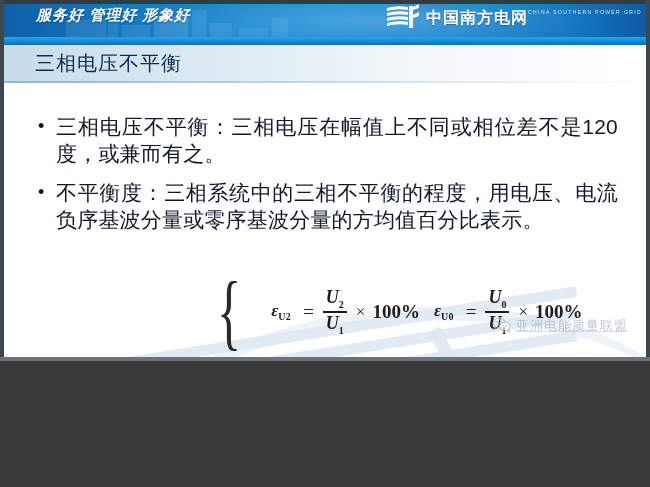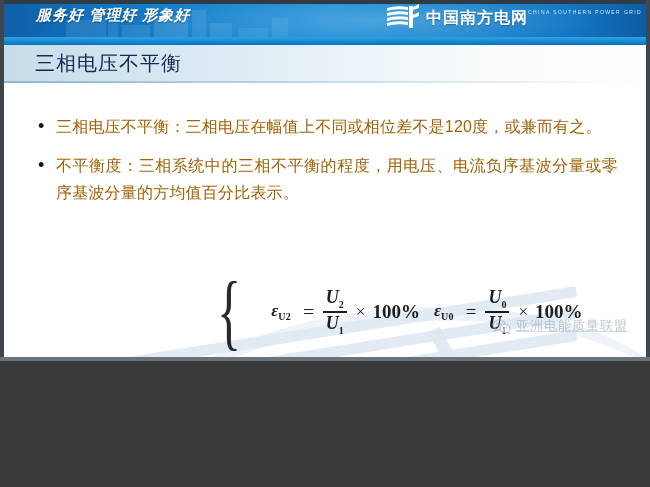--- a/index.html
+++ b/index.html
@@ -174,23 +174,23 @@
   }
   .bullet-dot {
     flex: 0 0 auto;
     width: 18px;
     font-size: 18px;
     line-height: 27px;
     color: #111;
     text-align: left;
   }
   .bullet-text {
-    font-size: 16px;
+    font-size: 21px;
     line-height: 27px;
-    color: #a16207;
+    color: #0f172a;
     letter-spacing: 0.2px;
     text-align: justify;
   }
 
   
   .formula {
     position: absolute;
     left: 205px; top: 192px;
     display: flex;
     align-items: center;
@@ -253,21 +253,20 @@
   .pct {
     font-size: 19px;
     font-weight: bold;
   }
 
   
   .watermark {
     position: absolute;
     right: 22px; bottom: 26px;
     display: flex;
-    align-items: center;
     gap: 5px;
     opacity: 0.62;
   }
   .wechat-icon { width: 19px; height: 15px; position: relative; }
   .wm-text {
     font-size: 13px;
     color: #9aa7b4;
     letter-spacing: 1px;
     white-space: nowrap;
     text-decoration: underline;

